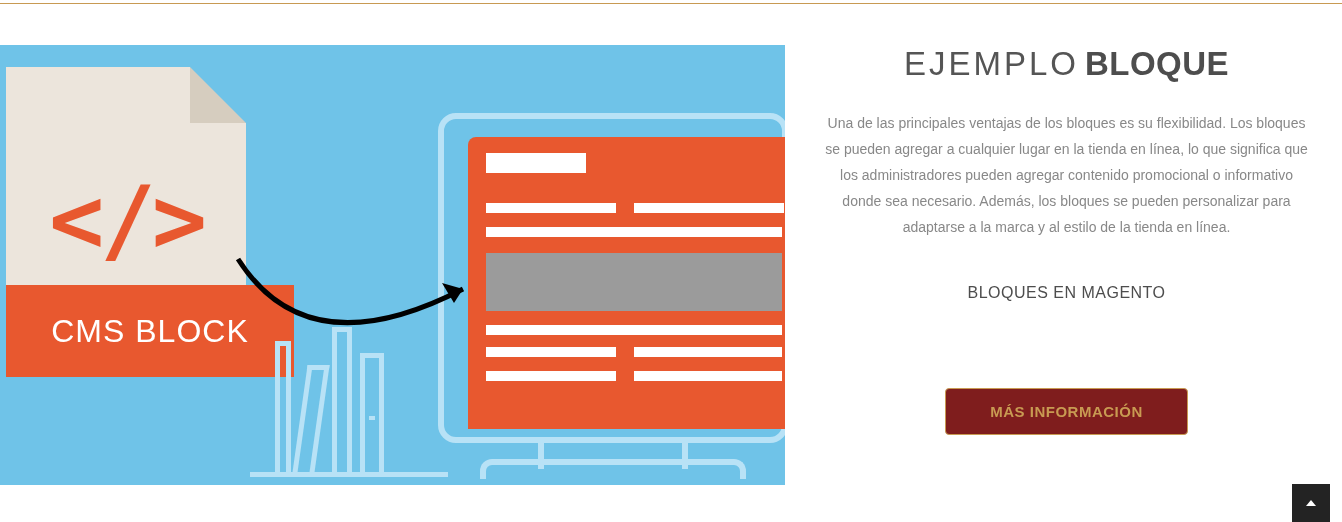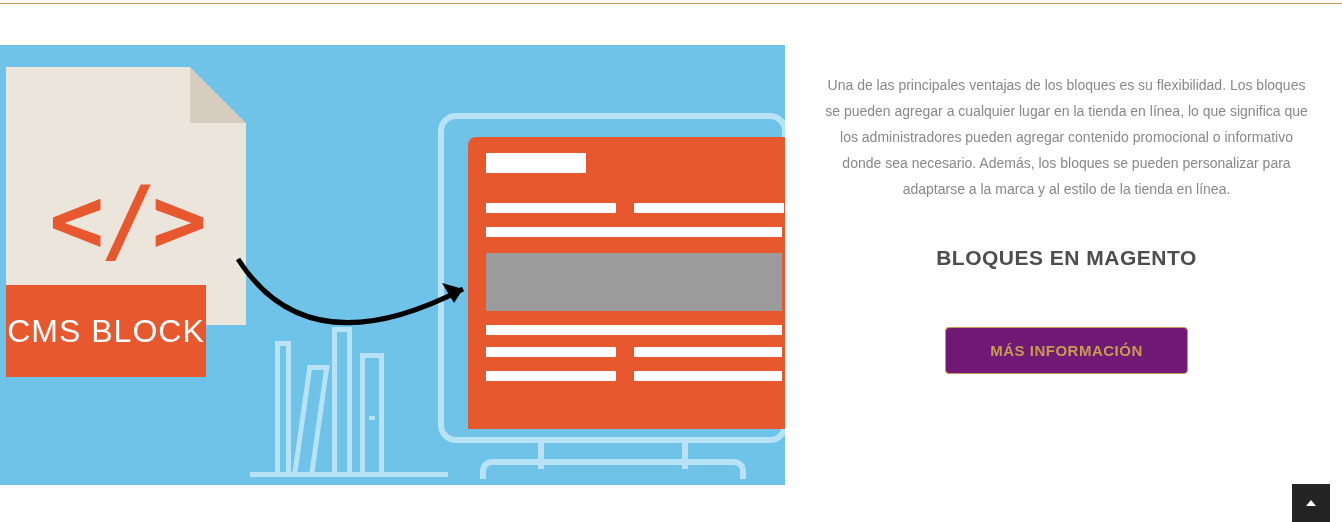--- a/index.html
+++ b/index.html
@@ -68,21 +68,21 @@
     font-family: monospace;
     font-weight: bold;
     font-size: 92px;
     letter-spacing: -4px;
     line-height: 1;
   }
   .cms-label {
     position: absolute;
     left: 6px;
     top: 240px;
-    width: 200px;
+    width: 288px;
     height: 92px;
     background: #e8582f;
     color: #ffffff;
     font-size: 32px;
     font-weight: 400;
     display: flex;
     align-items: center;
     justify-content: center;
     letter-spacing: 1px;
   }
@@ -183,35 +183,35 @@
   .heading .bold { font-weight: 700; color: #4d4d4d; margin-left: 6px; }
   .description {
     font-size: 14px;
     line-height: 1.85;
     color: #888888;
     margin-bottom: 44px;
     padding: 0 4px;
     margin-top: 28px;
   }
   .subheading {
-    font-size: 21px;
-    font-weight: 700;
+    font-size: 16px;
+    font-weight: 400;
     color: #4d4d4d;
     letter-spacing: 0.5px;
-    margin-bottom: 57px;
+    margin-bottom: 86px;
   }
   .cta-button {
     display: inline-block;
     border: 1px solid #c89a52;
     color: #c89a52;
     font-size: 15px;
     font-weight: 600;
     letter-spacing: 0.5px;
     padding: 14px 44px;
-    background: #701a75;
+    background: #7f1d1d;
     cursor: pointer;
     border-radius: 4px;
   }
   
   .scroll-top {
     position: absolute;
     right: 12px;
     bottom: 0;
     width: 38px;
     height: 38px;
@@ -265,20 +265,23 @@
     <div class="book b3"></div>
     <div class="book b4"></div>
 
     <svg class="arrow" viewBox="0 0 250 100">
       <path d="M 10 10 Q 80 120 235 40" stroke="#000" stroke-width="5" fill="none"></path>
       <path d="M 235 40 L 214 34 L 226 54 Z" fill="#000"></path>
     </svg>
   </div>
 
   <div class="right-col">
+    <h2 class="heading">
+      <span class="light">EJEMPLO</span><span class="bold">BLOQUE</span>
+    </h2>
     <p class="description">Una de las principales ventajas de los bloques es su flexibilidad. Los bloques se pueden agregar a cualquier lugar en la tienda en línea, lo que significa que los administradores pueden agregar contenido promocional o informativo donde sea necesario. Además, los bloques se pueden personalizar para adaptarse a la marca y al estilo de la tienda en línea.</p>
     <h3 class="subheading">BLOQUES EN MAGENTO</h3>
     <button class="cta-button">MÁS INFORMACIÓN</button>
   </div>
 
 </div>
 
 <div class="scroll-top">
   <div class="caret"></div>
 </div>

